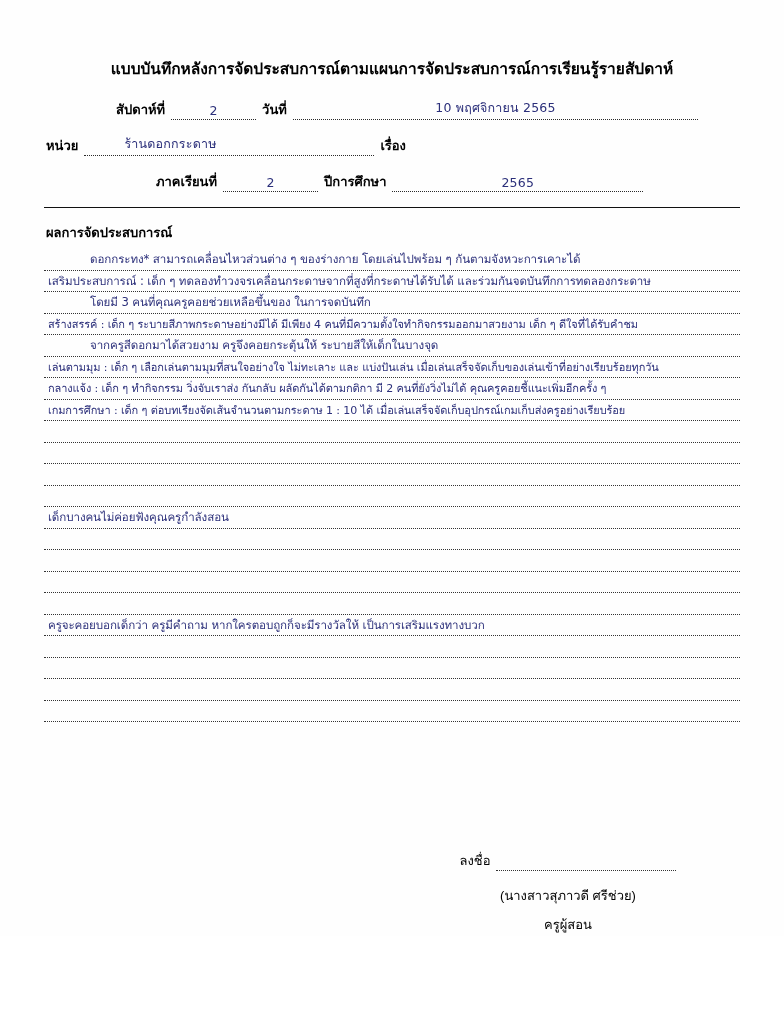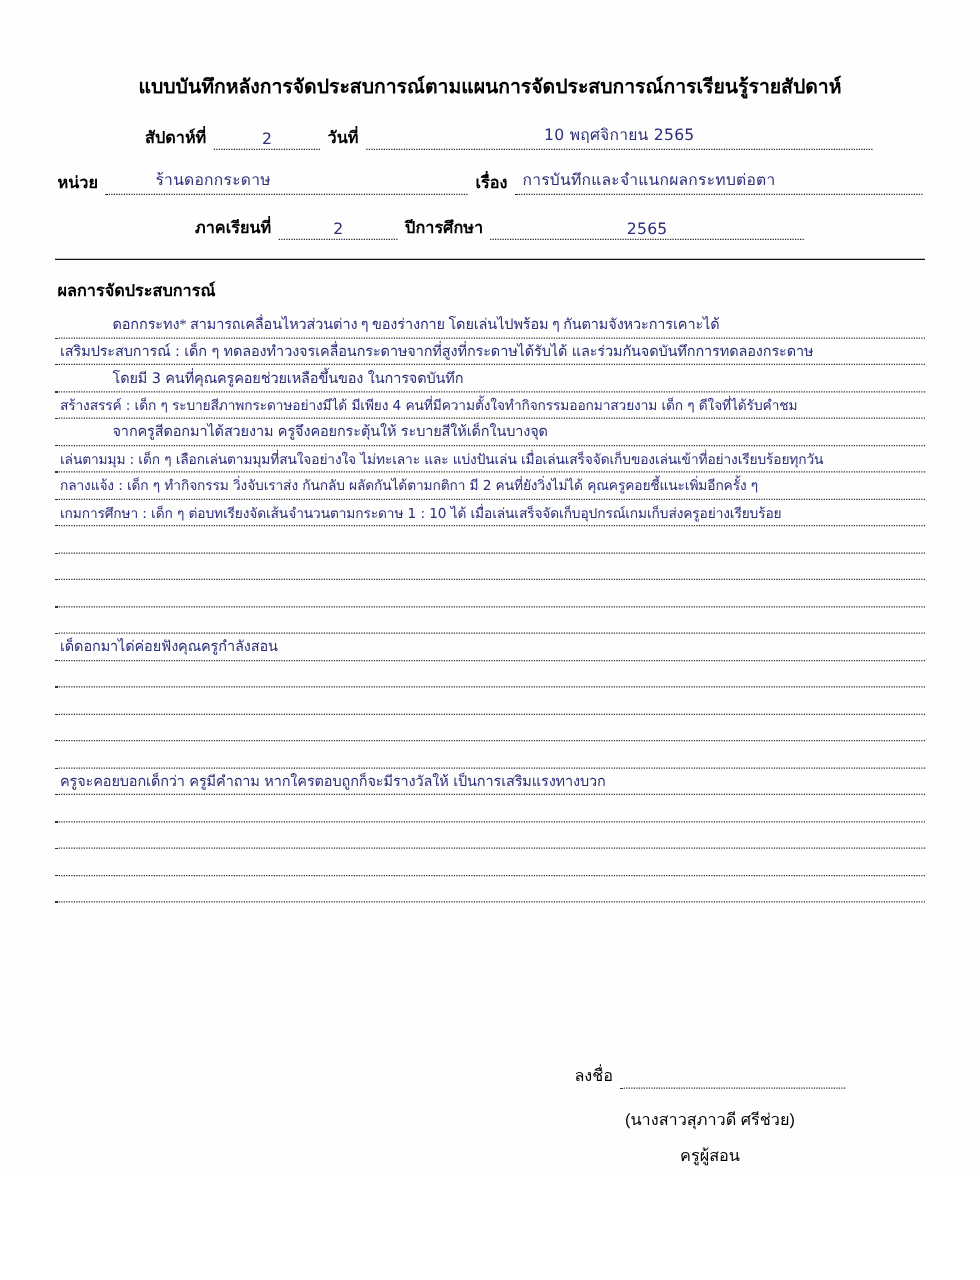--- a/index.html
+++ b/index.html
@@ -159,23 +159,20 @@
         <span class="hand">10  พฤศจิกายน  2565</span>
       </span>
     </div>
 
     <div class="row row-2">
       <span class="lbl">หน่วย</span>
       <span class="dotline" style="flex:0 0 290px;">
         <span class="hand" style="left:40px;">ร้านดอกกระดาษ</span>
       </span>
       <span class="lbl">เรื่อง</span>
-      <span class="dotline">
-        <span class="hand">การบันทึกและจำแนกผลกระทบต่อตา</span>
-      </span>
     </div>
 
     <div class="row row-3">
       <span class="lbl">ภาคเรียนที่</span>
       <span class="dotline center" style="max-width:95px;">
         <span class="hand">2</span>
       </span>
       <span class="lbl">ปีการศึกษา</span>
       <span class="dotline center">
         <span class="hand">2565</span>
@@ -183,21 +180,21 @@
     </div>
 
   </div>
 
   <hr class="hr-main">
 
   <div class="section">
     <div class="section-title">ผลการจัดประสบการณ์</div>
     <div class="lines">
       <div class="wline">
-          <span class="hand" style="left:46px;font-family:Liberation Serif, serif;">ดอกกระทง*  สามารถเคลื่อนไหวส่วนต่าง ๆ ของร่างกาย โดยเล่นไปพร้อม ๆ กันตามจังหวะการเคาะได้</span>
+          <span class="hand" style="left:46px;">ดอกกระทง*  สามารถเคลื่อนไหวส่วนต่าง ๆ ของร่างกาย โดยเล่นไปพร้อม ๆ กันตามจังหวะการเคาะได้</span>
         </div>
       <div class="wline">
           <span class="hand">เสริมประสบการณ์ : เด็ก ๆ ทดลองทำวงจรเคลื่อนกระดาษจากที่สูงที่กระดาษได้รับได้  และร่วมกันจดบันทึกการทดลองกระดาษ</span>
         </div>
       <div class="wline">
           <span class="hand" style="left:46px;">โดยมี 3 คนที่คุณครูคอยช่วยเหลือขึ้นของ ในการจดบันทึก</span>
         </div>
       <div class="wline">
           <span class="hand sm">สร้างสรรค์ :  เด็ก ๆ ระบายสีภาพกระดาษอย่างมีได้   มีเพียง 4 คนที่มีความตั้งใจทำกิจกรรมออกมาสวยงาม  เด็ก ๆ ดีใจที่ได้รับคำชม</span>
         </div>
@@ -224,21 +221,21 @@
         </div>
       <div class="wline">
           <span class="hand"></span>
         </div>
     </div>
   </div>
 
   <div class="section">
     <div class="lines">
       <div class="wline">
-          <span class="hand">เด็ดอกมาได่ค่อยฟังคุณครูกำลังสอน</span>
+          <span class="hand">เด็กบางคนไม่ค่อยฟังคุณครูกำลังสอน</span>
         </div>
       <div class="wline">
           <span class="hand"></span>
         </div>
       <div class="wline">
           <span class="hand"></span>
         </div>
       <div class="wline">
           <span class="hand"></span>
         </div>

